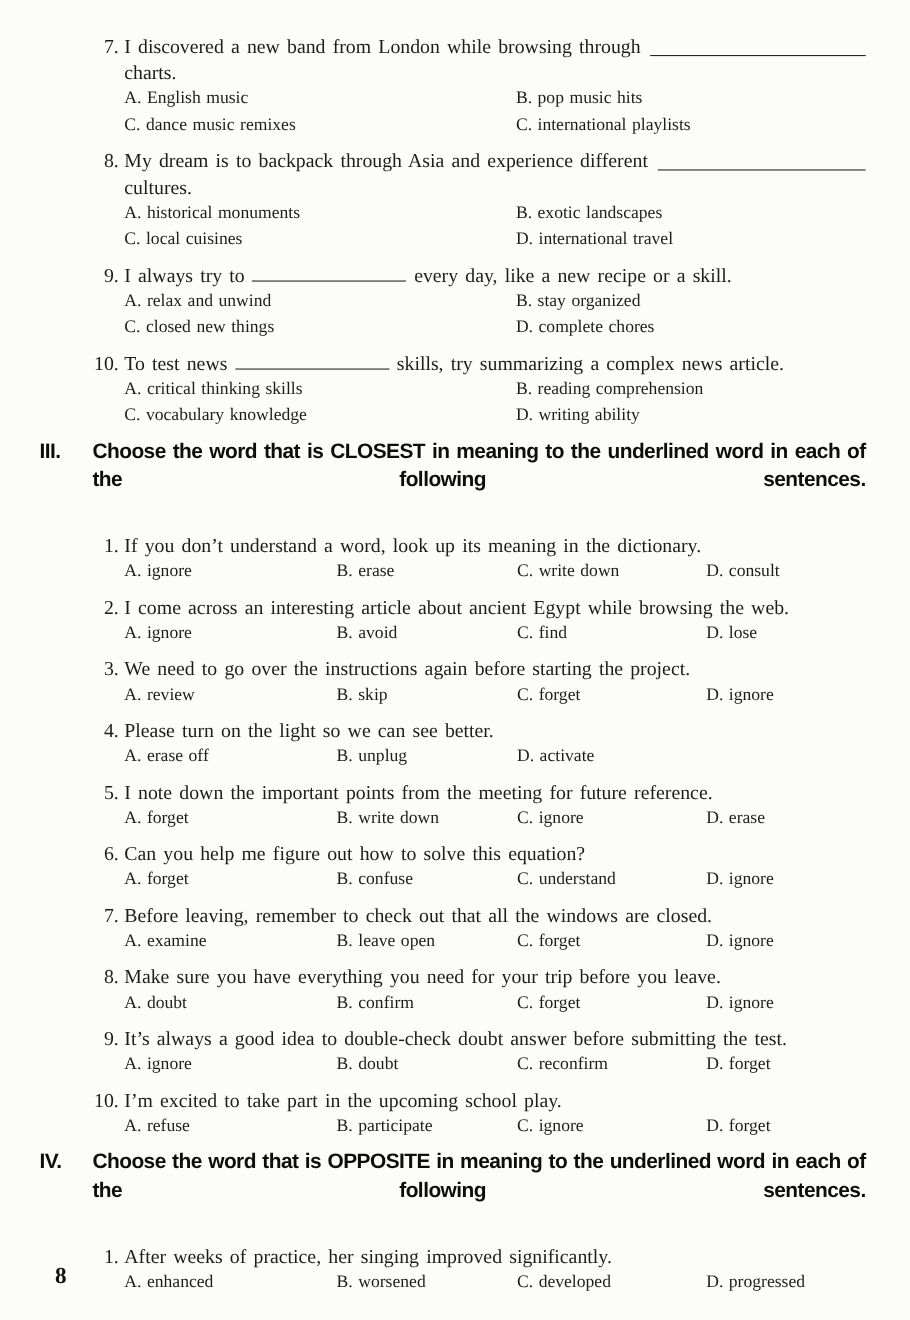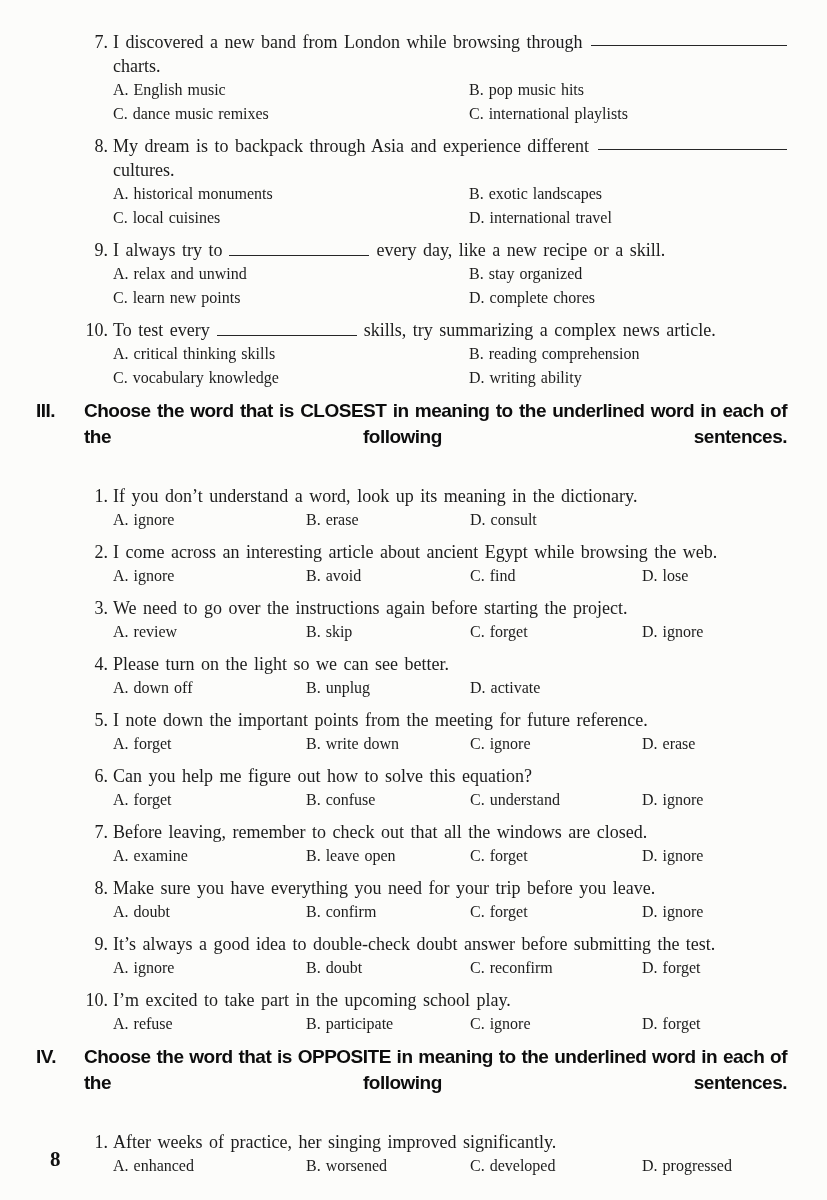--- a/index.html
+++ b/index.html
@@ -9,21 +9,21 @@
   }
   .page{position:relative;width:827px;height:1200px;padding:30px 40px 0 36px;box-sizing:border-box}
   .content{margin-left:28px}
 
   
   .q{margin-bottom:8px}
   .qrow{display:flex}
   .qnum{flex:none;width:44px;text-align:right;padding-right:5px;font-size:18px;line-height:24px}
   .qbody{flex:1;min-width:0}
   .sentence{font-size:18px;line-height:24px;word-spacing:2px}
-  .flexline{display:flex;align-items:flex-start}
+  .flexline{display:flex;align-items:flex-end}
   .flexline > span:first-child{flex:none}
   .blank{display:inline-block;border-bottom:1.7px solid #262626;height:0.85em}
   .grow{flex:1;margin-left:9px;margin-bottom:3px}
   .inlineblank{width:140px;margin:0 7px;vertical-align:baseline}
   .opts{display:grid;font-size:16px;line-height:24px;word-spacing:1px}
   .opts2{grid-template-columns:356px 1fr}
   .opts4{grid-template-columns:193px 164px 172px 1fr}
   .opt{white-space:nowrap}
   .u{text-decoration-thickness:1.6px;text-underline-offset:2px}
 
@@ -84,33 +84,33 @@
     <div class="q">
       <div class="qrow">
         <span class="qnum">9.</span>
         <div class="qbody">
           <div class="sentence">
             <span>I always try to</span><span class="blank inlineblank"></span><span>every day, like a new recipe or a skill.</span>
           </div>
           <div class="opts opts2">
             <span class="opt"><span>A.</span> <span>relax and unwind</span></span>
             <span class="opt"><span>B.</span> <span>stay organized</span></span>
-            <span class="opt"><span>C.</span> <span>learn new points</span></span>
+            <span class="opt"><span>C.</span> <span>closed new things</span></span>
             <span class="opt"><span>D.</span> <span>complete chores</span></span>
           </div>
         </div>
       </div>
     </div>
 
     <div class="q">
       <div class="qrow">
         <span class="qnum">10.</span>
         <div class="qbody">
           <div class="sentence">
-            <span>To test every</span><span class="blank inlineblank"></span><span>skills, try summarizing a complex news article.</span>
+            <span>To test news</span><span class="blank inlineblank"></span><span>skills, try summarizing a complex news article.</span>
           </div>
           <div class="opts opts2">
             <span class="opt"><span>A.</span> <span>critical thinking skills</span></span>
             <span class="opt"><span>B.</span> <span>reading comprehension</span></span>
             <span class="opt"><span>C.</span> <span>vocabulary knowledge</span></span>
             <span class="opt"><span>D.</span> <span>writing ability</span></span>
           </div>
         </div>
       </div>
     </div>
@@ -126,20 +126,21 @@
   <div class="content">
 
     <div class="q">
       <div class="qrow">
         <span class="qnum">1.</span>
         <div class="qbody">
           <div class="sentence"><span>If you don’t understand a word,</span> <span class="u">look up</span> <span>its meaning in the dictionary.</span></div>
           <div class="opts opts4">
             <span class="opt"><span>A.</span> <span>ignore</span></span>
             <span class="opt"><span>B.</span> <span>erase</span></span>
+            <span class="opt"><span>C.</span> <span>write down</span></span>
             <span class="opt"><span>D.</span> <span>consult</span></span>
           </div>
         </div>
       </div>
     </div>
 
     <div class="q">
       <div class="qrow">
         <span class="qnum">2.</span>
         <div class="qbody">
@@ -168,21 +169,21 @@
         </div>
       </div>
     </div>
 
     <div class="q">
       <div class="qrow">
         <span class="qnum">4.</span>
         <div class="qbody">
           <div class="sentence"><span>Please</span> <span class="u">turn on</span> <span>the light so we can see better.</span></div>
           <div class="opts opts4">
-            <span class="opt"><span>A.</span> <span>down off</span></span>
+            <span class="opt"><span>A.</span> <span>erase off</span></span>
             <span class="opt"><span>B.</span> <span>unplug</span></span>
             <span class="opt"><span>D.</span> <span>activate</span></span>
           </div>
         </div>
       </div>
     </div>
 
     <div class="q">
       <div class="qrow">
         <span class="qnum">5.</span>

